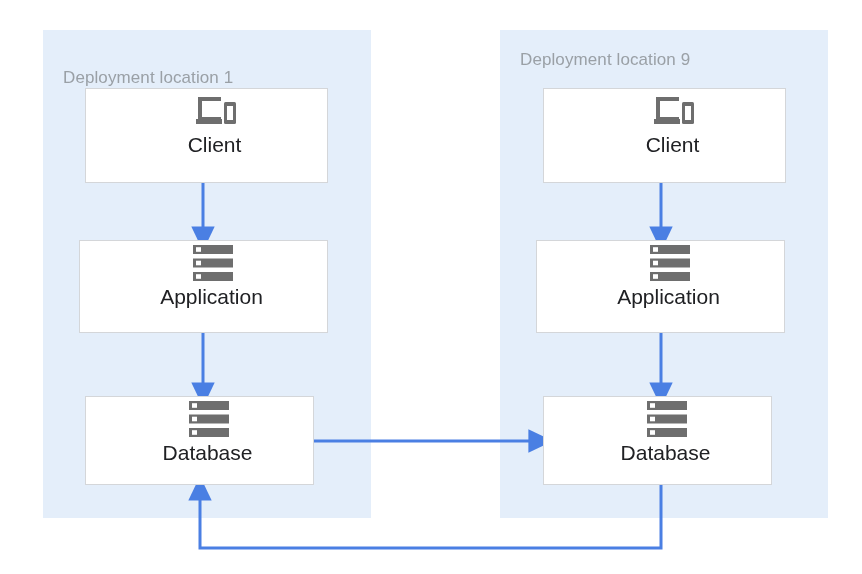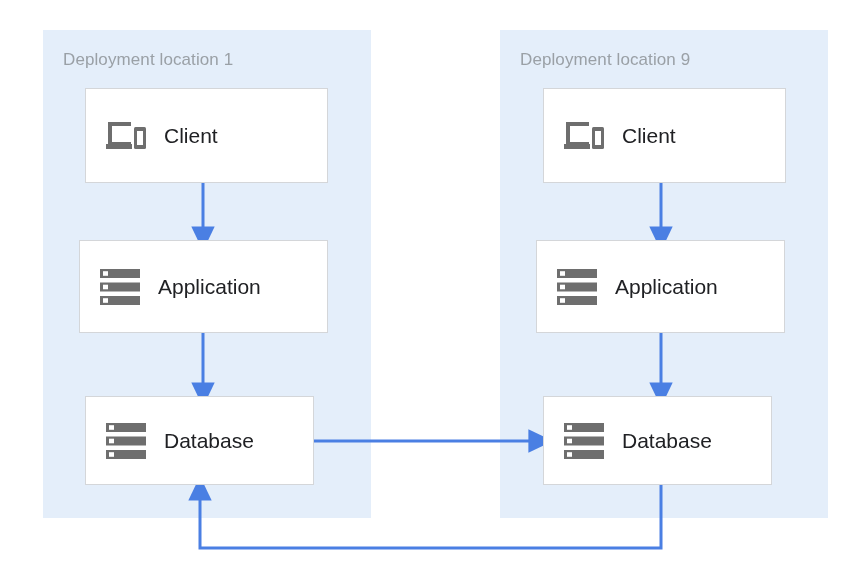--- a/index.html
+++ b/index.html
@@ -31,20 +31,21 @@
     font-family: "Liberation Sans", sans-serif;
   }
   .node {
     position: absolute;
     background: #ffffff;
     border: 1px solid #d4d6d9;
     box-sizing: border-box;
     display: flex;
     align-items: center;
     justify-content: flex-start;
+    flex-direction: column;
   }
   .node-icon {
     width: 44px;
     height: 44px;
     margin-left: 18px;
     flex: 0 0 auto;
     display: flex;
     align-items: center;
     justify-content: center;
   }
@@ -65,21 +66,21 @@
   }
 </style>
 </head>
 <body>
 
 <div id="diagram-root">
 
   <div class="zone" style="left:43px; top:30px; width:328px; height:488px;"></div>
   <div class="zone" style="left:500px; top:30px; width:328px; height:488px;"></div>
 
-  <div class="zone-title" style="left:63px; top:50px;">Deployment location 1</div>
+  <div class="zone-title" style="left:63px; top:68px;">Deployment location 1</div>
   <div class="zone-title" style="left:520px; top:50px;">Deployment location 9</div>
 
   <svg class="edges" viewBox="0 0 862 574" xmlns="http://www.w3.org/2000/svg">
     <defs>
       <marker id="arrowhead" markerWidth="9" markerHeight="9" refX="1.2" refY="4.5" orient="auto" markerUnits="strokeWidth">
         <path d="M0,0.6 L8.2,4.5 L0,8.4 z" fill="#4a7fe3"></path>
       </marker>
     </defs>
 
     <g>

